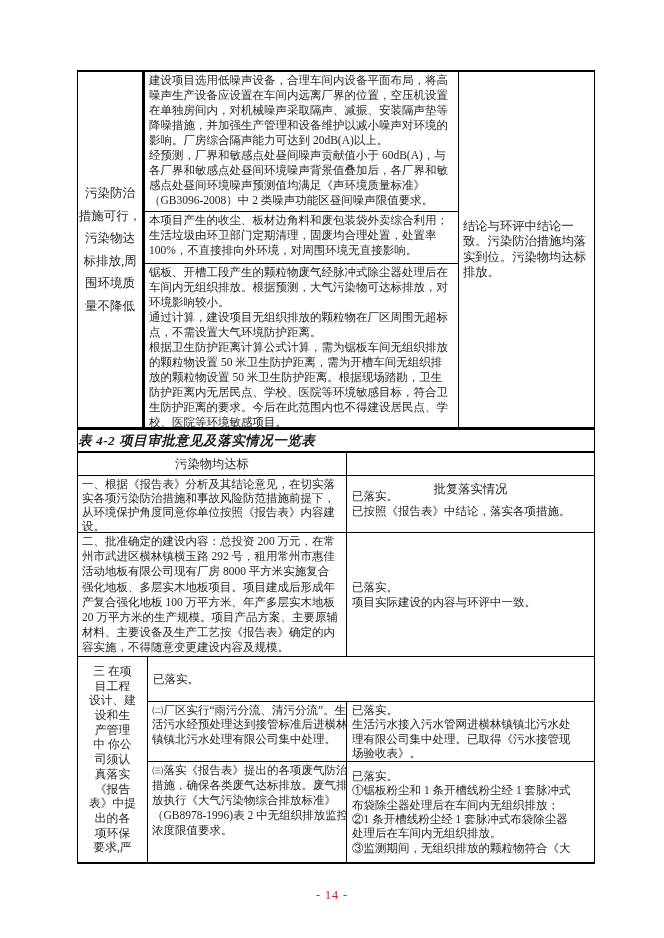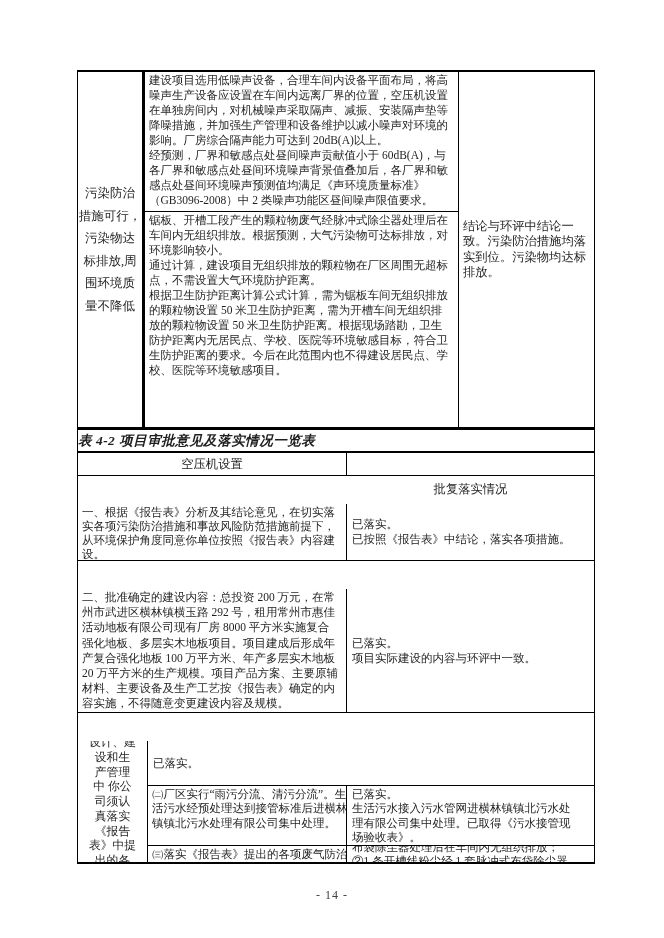--- a/index.html
+++ b/index.html
@@ -38,21 +38,21 @@
   }
   
   .caption-row{height:21px;display:flex;align-items:center;justify-content:flex-start;font-style:italic;}
   .caption{font-weight:bold;font-size:13.5px;letter-spacing:.5px;}
   
   .t2{flex:1;box-sizing:border-box;border-top:2px solid #000;display:flex;flex-direction:column;overflow:hidden;}
   .t2-header{height:23px;box-sizing:border-box;border-bottom:1px solid #000;display:flex;}
   .t2-h1{width:269px;box-sizing:border-box;border-right:1px solid #000;
     display:flex;align-items:center;justify-content:center;font-size:12.3px;}
   .t2-h2{flex:1;display:flex;align-items:center;justify-content:center;font-size:12.3px;margin-top:36px;}
-  .t2-row{display:flex;box-sizing:border-box;border-bottom:1px solid #000;overflow:hidden;margin-top:28px;}
+  .t2-row{display:flex;box-sizing:border-box;border-bottom:1px solid #000;overflow:hidden;}
   .t2-row-1{height:57px;}
   .t2-row-2{height:124px;}
   .t2-row-3{flex:1;border-bottom:none;}
   .c1{width:269px;box-sizing:border-box;border-right:1px solid #000;
     padding:1px 4px 0 4px;font-size:11.5px;white-space:pre;overflow:hidden;}
   .t2-row-1 .c1{line-height:14.1px;}
   .t2-row-2 .c1{line-height:15.2px;}
   .c2{flex:1;display:flex;flex-direction:column;justify-content:center;overflow:hidden;}
   .c2 .txt{padding:0 5px;font-size:11.5px;line-height:15px;white-space:pre;}
   
@@ -67,21 +67,21 @@
   .r3-sub-2{height:60px;}
   .r3-sub-3{flex:1;border-bottom:none;}
   .sc1{width:199px;box-sizing:border-box;border-right:1px solid #000;
     padding:1px 4px 0 4px;font-size:11.5px;line-height:14.4px;white-space:pre;overflow:hidden;}
   .sc2{flex:1;display:flex;flex-direction:column;justify-content:center;overflow:hidden;}
   .sc2 .txt{padding:0 5px;font-size:11.5px;line-height:14.3px;white-space:pre;}
   .r3-sub-3 .sc1{line-height:15px;}
   
   .page-number{
     position:absolute;top:888px;left:0;width:664px;text-align:center;
-    font-size:12px;color:#404040;letter-spacing:1px;
+    font-size:12px;color:#b91c1c;letter-spacing:1px;
   }
 </style>
 </head>
 <body>
 
 <div class="frame">
 
   <div class="t1">
     <div class="t1-left">污染防治
 措施可行，
@@ -92,20 +92,23 @@
     <div class="t1-mid">
       <div class="cell cell-noise">建设项目选用低噪声设备，合理车间内设备平面布局，将高
 噪声生产设备应设置在车间内远离厂界的位置，空压机设置
 在单独房间内，对机械噪声采取隔声、减振、安装隔声垫等
 降噪措施，并加强生产管理和设备维护以减小噪声对环境的
 影响。厂房综合隔声能力可达到 20dB(A)以上。
 经预测，厂界和敏感点处昼间噪声贡献值小于 60dB(A)，与
 各厂界和敏感点处昼间环境噪声背景值叠加后，各厂界和敏
 感点处昼间环境噪声预测值均满足《声环境质量标准》
 （GB3096-2008）中 2 类噪声功能区昼间噪声限值要求。</div>
+      <div class="cell cell-waste">本项目产生的收尘、板材边角料和废包装袋外卖综合利用；
+生活垃圾由环卫部门定期清理，固废均合理处置，处置率
+100%，不直接排向外环境，对周围环境无直接影响。</div>
       <div class="cell cell-air">锯板、开槽工段产生的颗粒物废气经脉冲式除尘器处理后在
 车间内无组织排放。根据预测，大气污染物可达标排放，对
 环境影响较小。
 通过计算，建设项目无组织排放的颗粒物在厂区周围无超标
 点，不需设置大气环境防护距离。
 根据卫生防护距离计算公式计算，需为锯板车间无组织排放
 的颗粒物设置 50 米卫生防护距离，需为开槽车间无组织排
 放的颗粒物设置 50 米卫生防护距离。根据现场踏勘，卫生
 防护距离内无居民点、学校、医院等环境敏感目标，符合卫
 生防护距离的要求。今后在此范围内也不得建设居民点、学
@@ -118,21 +121,21 @@
 排放。</div>
     </div>
   </div>
 
   <div class="caption-row">
     <div class="caption">表 4-2   项目审批意见及落实情况一览表</div>
   </div>
 
   <div class="t2">
     <div class="t2-header">
-      <div class="t2-h1">空压机设置</div>
+      <div class="t2-h1">污染物均达标</div>
       <div class="t2-h2">批复落实情况</div>
     </div>
 
     <div class="t2-row t2-row-1">
       <div class="c1">一、根据《报告表》分析及其结论意见，在切实落
 实各项污染防治措施和事故风险防范措施前提下，
 从环境保护角度同意你单位按照《报告表》内容建
 设。</div>
       <div class="c2">
         <div class="txt">已落实。

